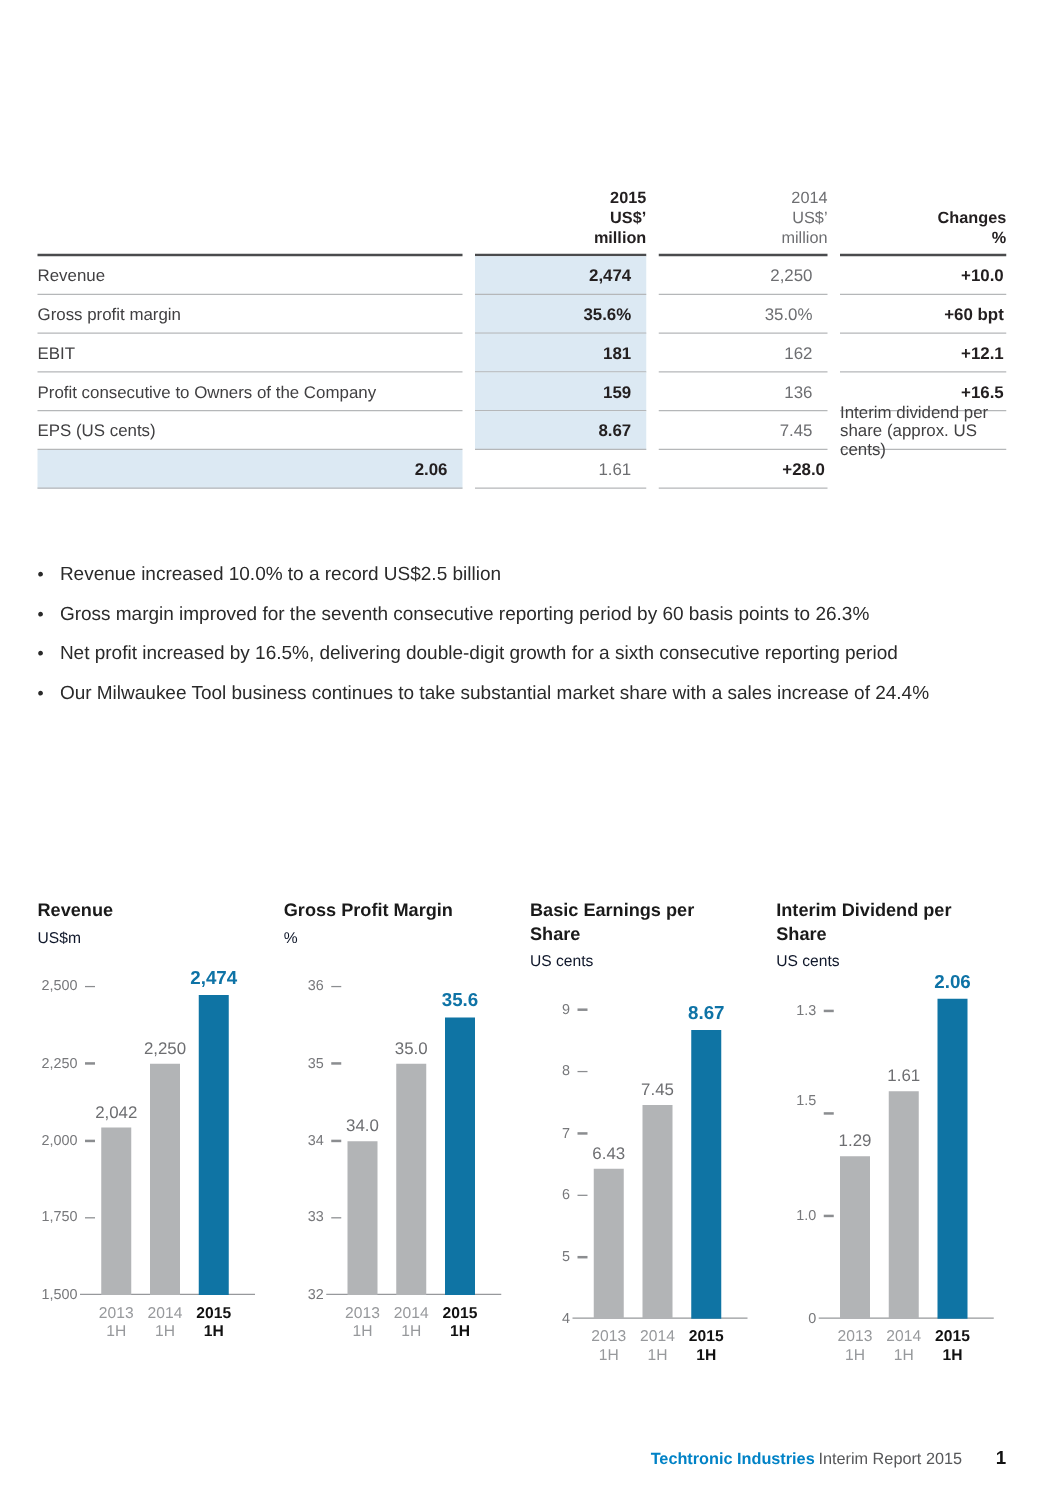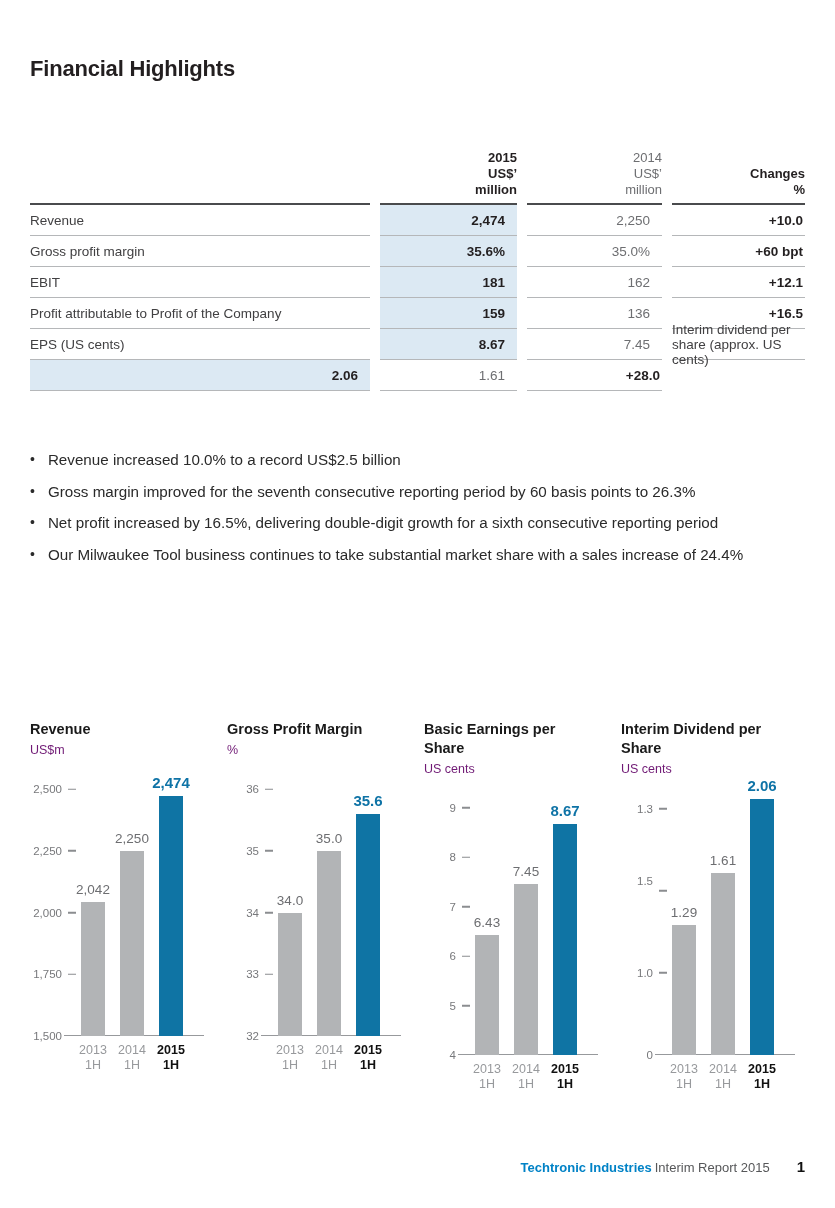--- a/index.html
+++ b/index.html
@@ -43,21 +43,21 @@
 
   
   .bullets{position:absolute;left:30px;top:450px;width:780px;list-style:none;}
   .bullet-item{display:flex;gap:13px;margin-bottom:12.5px;font-size:15.2px;line-height:19px;color:#2a2a2a;}
   .dot{font-size:14px;line-height:19px;}
 
   
   .charts{position:absolute;left:30px;top:720px;display:grid;grid-template-columns:repeat(4,170px);column-gap:27px;}
   .chart{position:relative;}
   .ctitle{font-size:14.5px;font-weight:700;line-height:19px;color:#1a1a1a;}
-  .cunit{font-size:12.5px;line-height:16px;margin-top:3px;color:#701a75;}
+  .cunit{font-size:12.5px;line-height:16px;margin-top:3px;color:#0f172a;}
   .plot{position:relative;height:261px;margin-top:17px;}
   .tick-label{
     position:absolute;left:0;width:32px;text-align:right;
     font-size:11.5px;color:#77787b;transform:translateY(50%);line-height:12px;
   }
   .tick-dash{position:absolute;left:38px;width:8px;height:1.5px;background:#8b8d90;transform:translateY(50%);}
   .baseline{position:absolute;left:34px;right:-4px;bottom:0;height:1.5px;background:var(--axis-gray);}
   .bar{position:absolute;bottom:0;width:24px;background:var(--bar-gray);}
   .bar.hl{background:var(--bar-blue);}
   .vlabel{
@@ -75,21 +75,20 @@
   .footer{position:absolute;right:30px;top:1158px;display:flex;align-items:baseline;gap:27px;font-size:13px;}
   .footer .brand{font-weight:700;color:var(--footer-blue);margin-right:3px;}
   .footer .report{color:#565759;}
   .footer .pageno{font-size:15px;font-weight:700;color:#111;}
 </style>
 </head>
 <body>
 
 <div class="page">
 
-  <h1 class="page-title">Financial Highlights</h1>
 
   <div class="fin-table">
       <div class="hcell"></div>
       <div class="hcell bold">
         <span class="hline">2015</span>
         <span class="hline">US$’</span>
         <span class="hline">million</span>
       </div>
       <div class="hcell muted">
         <span class="hline">2014</span>
@@ -105,21 +104,21 @@
       <div class="cell v2014">2,250</div>
       <div class="cell vchg">+10.0</div>
       <div class="cell label-cell">Gross profit margin</div>
       <div class="cell v2015">35.6%</div>
       <div class="cell v2014">35.0%</div>
       <div class="cell vchg">+60 bpt</div>
       <div class="cell label-cell">EBIT</div>
       <div class="cell v2015">181</div>
       <div class="cell v2014">162</div>
       <div class="cell vchg">+12.1</div>
-      <div class="cell label-cell">Profit attributable to Profit of the Company</div>
+      <div class="cell label-cell">Profit consecutive to Owners of the Company</div>
       <div class="cell v2015">159</div>
       <div class="cell v2014">136</div>
       <div class="cell vchg">+16.5</div>
       <div class="cell label-cell">EPS (US cents)</div>
       <div class="cell v2015">8.67</div>
       <div class="cell v2014">7.45</div>
       <div class="cell label-cell">Interim dividend per share (approx. US cents)</div>
       <div class="cell v2015">2.06</div>
       <div class="cell v2014">1.61</div>
       <div class="cell vchg">+28.0</div>

